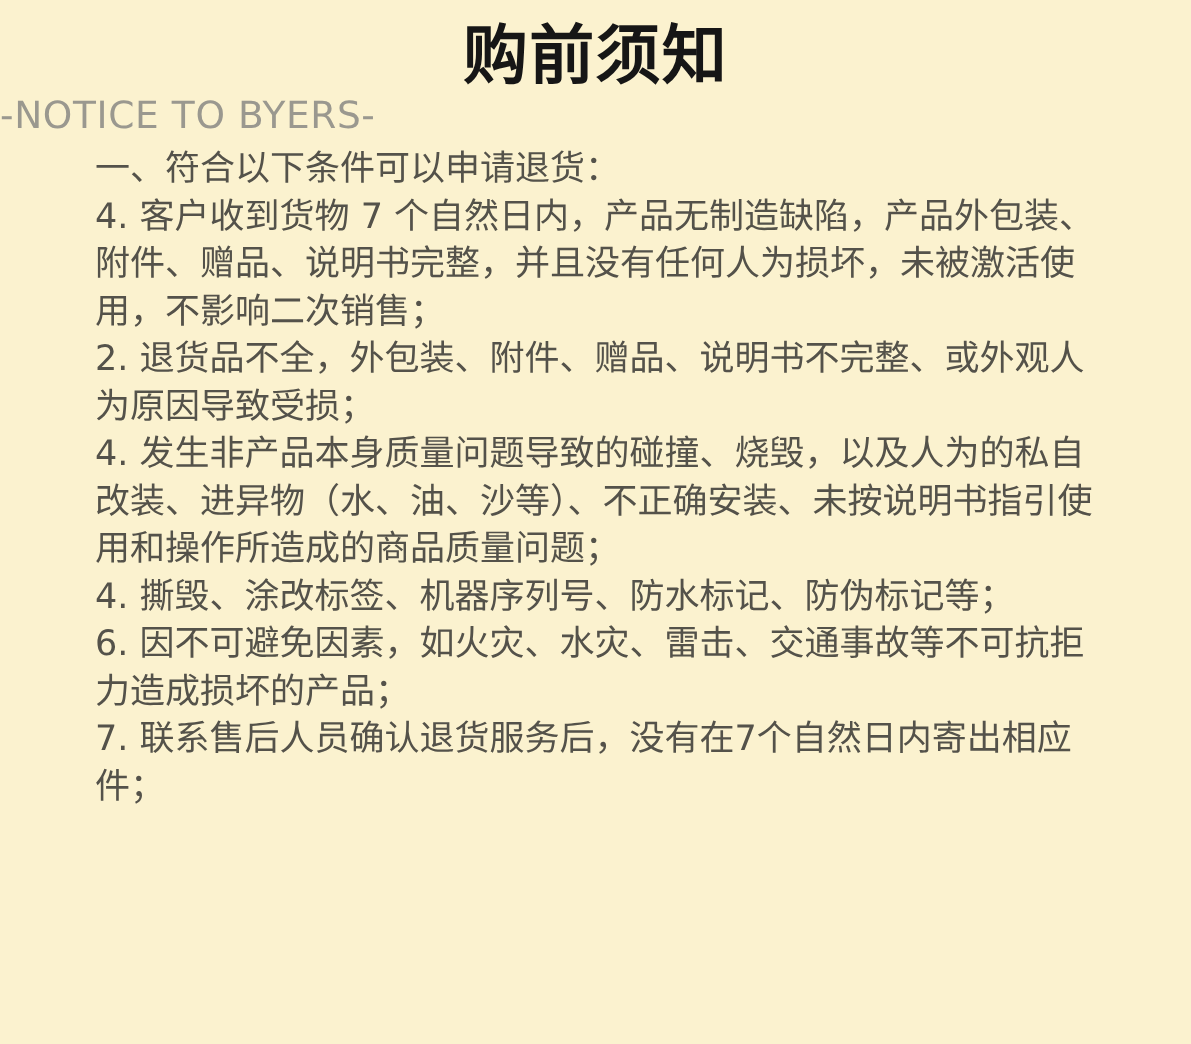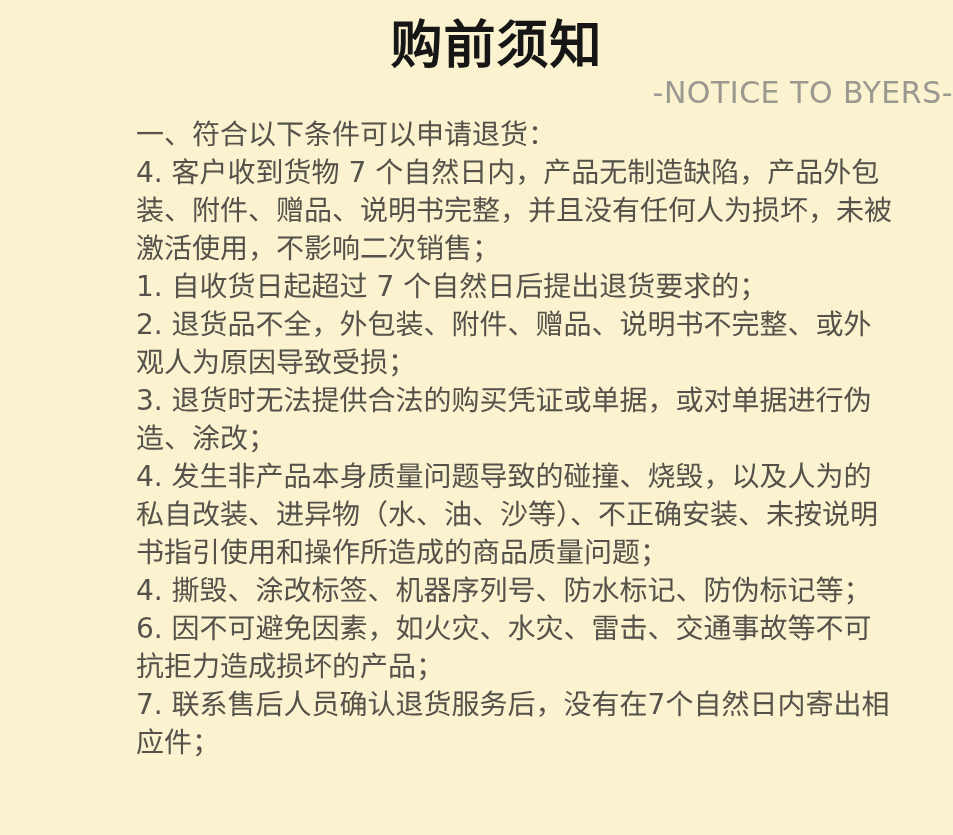--- a/index.html
+++ b/index.html
@@ -1,21 +1,21 @@
 <!DOCTYPE html>
 <html lang="zh-CN" style="--bg: #FBF2CF; --title: #161616; --subtitle: #9A988F; --body: #54524A;"><head>
 <meta charset="utf-8">
 <style>
   :root{
     --bg: #FBF2CF;
     --title: #161616;
     --subtitle: #9A988F;
     --body: #54524A;
   }
-  * { box-sizing: border-box; padding-left: 20px; }
+  * { box-sizing: border-box; }
   html,body{ margin:0; padding:0; }
   body{
     width: 953px;
     height: 835px;
     background: var(--bg);
     font-family: "DejaVu Sans", "Liberation Sans", sans-serif;
     overflow: hidden;
   }
   .page{
     width: 953px;
@@ -26,21 +26,21 @@
     margin: 0;
     text-align: center;
     font-size: 52px;
     line-height: 58px;
     font-weight: 700;
     color: var(--title);
     letter-spacing: 1px;
   }
   .subtitle{
     margin: 2px 0 0 0;
-    text-align: right;
+    text-align: left;
     font-size: 30px;
     line-height: 34px;
     font-weight: 400;
     color: var(--subtitle);
     letter-spacing: 0.5px;
   }
   .content{
     width: 802px;
     margin: 6px 0 0 76px;
     font-size: 28px;
@@ -65,23 +65,21 @@
   <h2 class="subtitle">-NOTICE TO BYERS-</h2>
 
   <div class="content">
 
     <div>
       <p>一、符合以下条件可以申请退货：</p>
       <p>4. 客户收到货物 7 个自然日内，产品无制造缺陷，产品外包装、附件、赠品、说明书完整，并且没有任何人为损坏，未被激活使用，不影响二次销售；</p>
     </div>
 
     <div>
-      <p>1. 自收货日起超过 7 个自然日后提出退货要求的；</p>
       <p>2. 退货品不全，外包装、附件、赠品、说明书不完整、或外观人为原因导致受损；</p>
-      <p>3. 退货时无法提供合法的购买凭证或单据，或对单据进行伪造、涂改；</p>
       <p>4. 发生非产品本身质量问题导致的碰撞、烧毁，以及人为的私自改装、进异物（水、油、沙等）、不正确安装、未按说明书指引使用和操作所造成的商品质量问题；</p>
       <p>4. 撕毁、涂改标签、机器序列号、防水标记、防伪标记等；</p>
       <p>6. 因不可避免因素，如火灾、水灾、雷击、交通事故等不可抗拒力造成损坏的产品；</p>
       <p>7. 联系售后人员确认退货服务后，没有在7个自然日内寄出相应件；</p>
     </div>
 
   </div>
 </div>
 
 </body></html>

